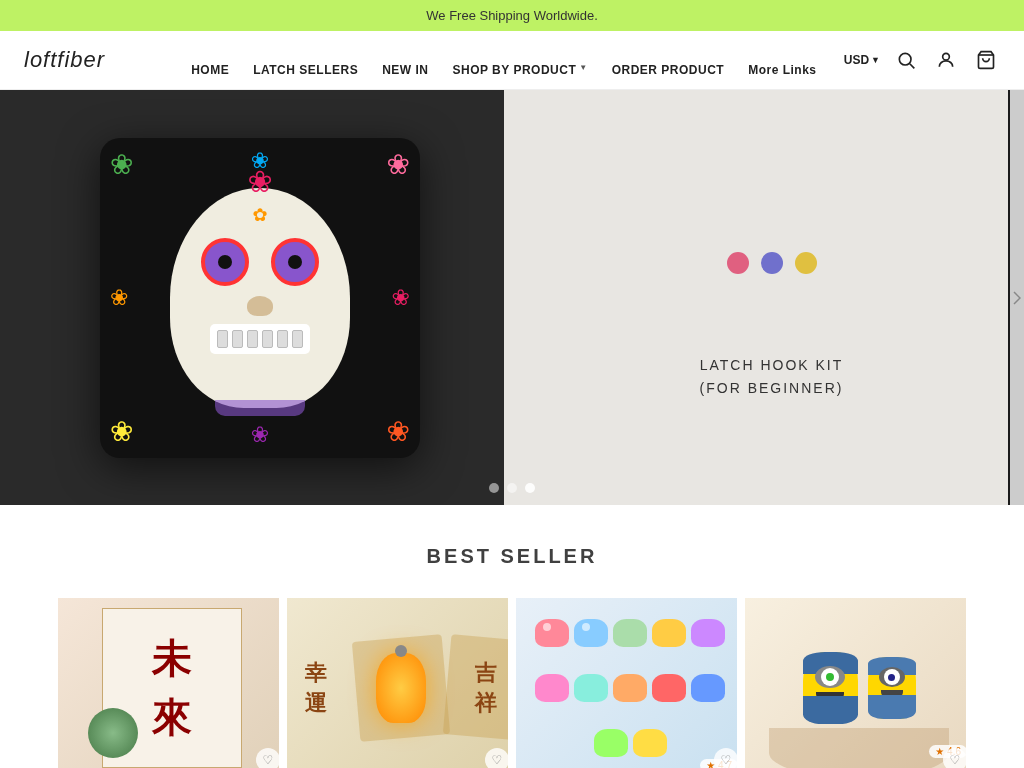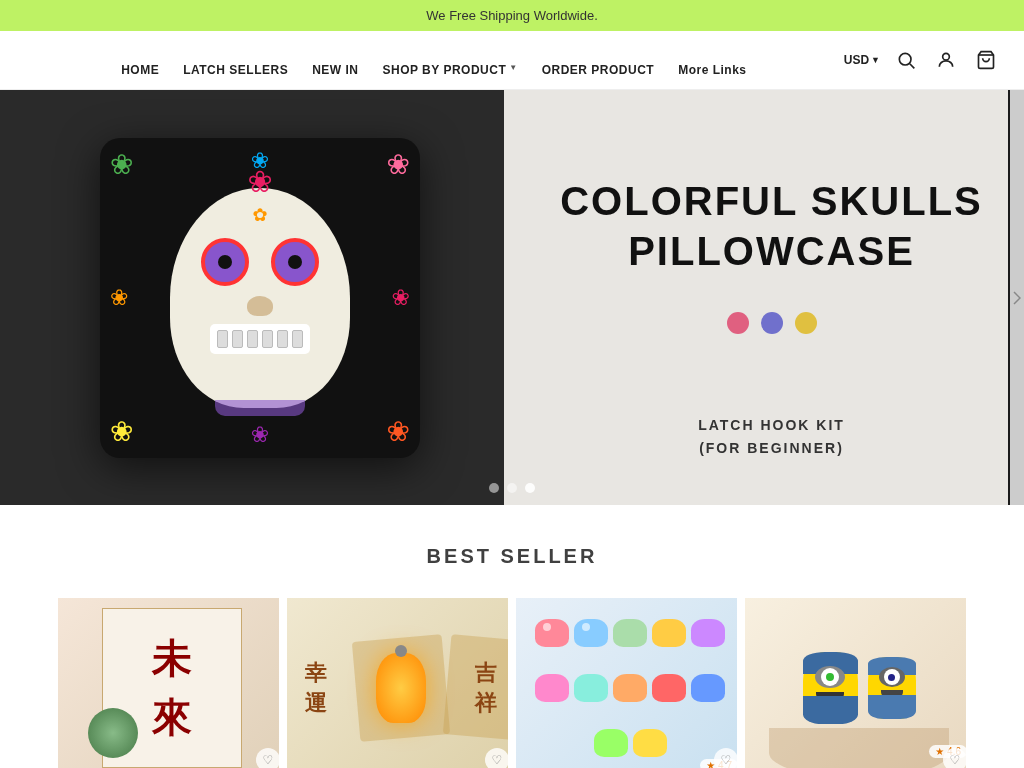--- a/index.html
+++ b/index.html
@@ -243,20 +243,21 @@
     }
   </style>
 </head>
 <body>
 
 <div class="top-banner">
   <span>We Free Shipping Worldwide.</span>
 </div>
 
 <div class="header">
+  <div class="logo">loftfiber</div>
 
   <nav class="nav">
     <span class="nav-item">HOME</span>
     <span class="nav-item">LATCH SELLERS</span>
     <span class="nav-item">NEW IN</span>
     <span class="nav-item nav-item-dropdown">
       <span>SHOP BY PRODUCT</span>
       <span class="dropdown-arrow">▼</span>
     </span>
     <span class="nav-item">ORDER PRODUCT</span>
@@ -334,30 +335,26 @@
           <div style="position:absolute; bottom:-8px; width:90px; height:16px; background:#8855cc; border-radius:0 0 10px 10px; opacity:0.6;"></div>
 
           <div style="position:absolute; top:16px; font-size:18px; color:#ff9800;">✿</div>
         </div>
       </div>
     </div>
   </div>
 
   <div class="hero-bg-text" style="left:504px;"></div>
   <div class="hero-content" style="position:absolute; right:0; top:0; width:505px; height:415px; display:flex; flex-direction:column; align-items:center; justify-content:center; z-index:2;">
-    <div class="hero-title">
-      <div style="white-space:pre-line; font-size:40px; font-weight:800; letter-spacing:2px; color:#111; line-height:1.25; text-align:center;">COLORFUL SKULLS
-PILLOWCASE</div>
-    </div>
     <div class="color-dots" style="margin-top:16px;">
       <div class="color-dot" style="background:#e06080;"></div>
       <div class="color-dot" style="background:#7070cc;"></div>
       <div class="color-dot" style="background:#e0c040;"></div>
     </div>
-    <div style="margin-top:30px; font-size:14px; font-weight:700; letter-spacing:2px; color:#333; text-align:center; line-height:1.6; white-space:pre-line;">LATCH HOOK KIT
+    <div style="margin-top:30px; font-size:14px; font-weight:400; letter-spacing:2px; color:#333; text-align:center; line-height:1.6; white-space:pre-line;">LATCH HOOK KIT
 (FOR BEGINNER)</div>
   </div>
 
   <div class="carousel-dots">
     <button class="carousel-dot"></button>
     <button class="carousel-dot"></button>
     <button class="carousel-dot active"></button>
   </div>
 
   <div class="hero-side-arrow">

